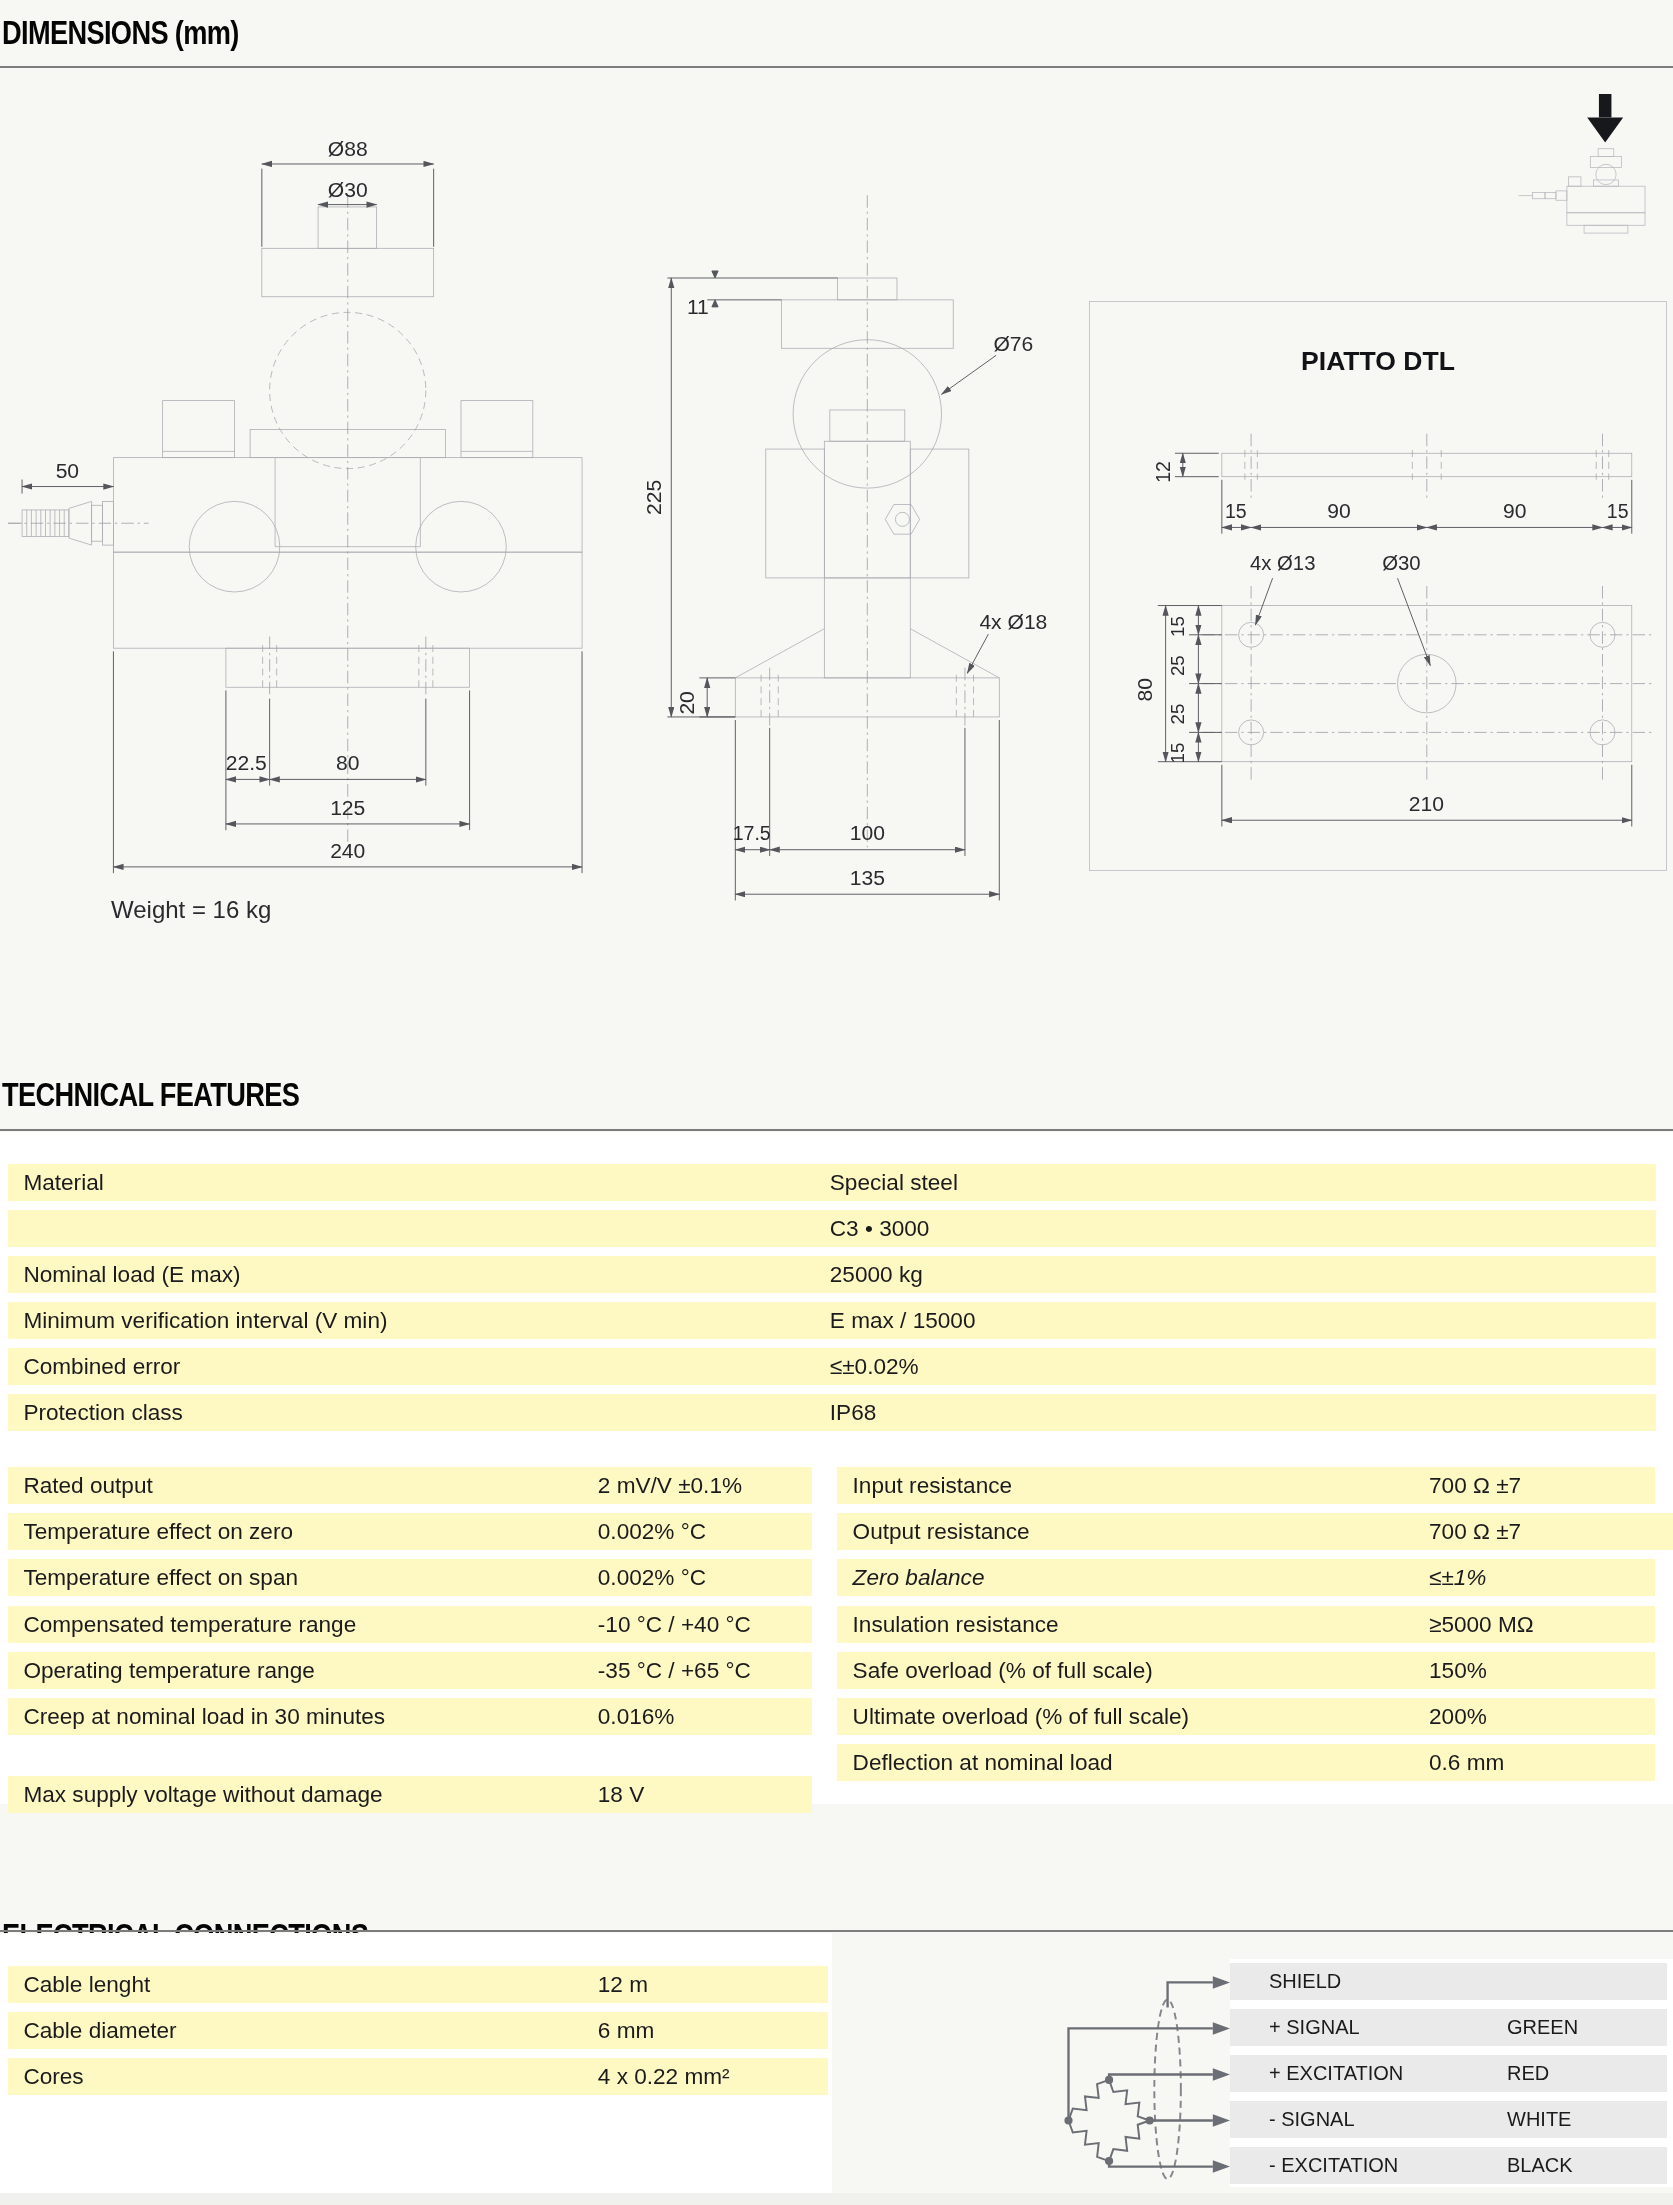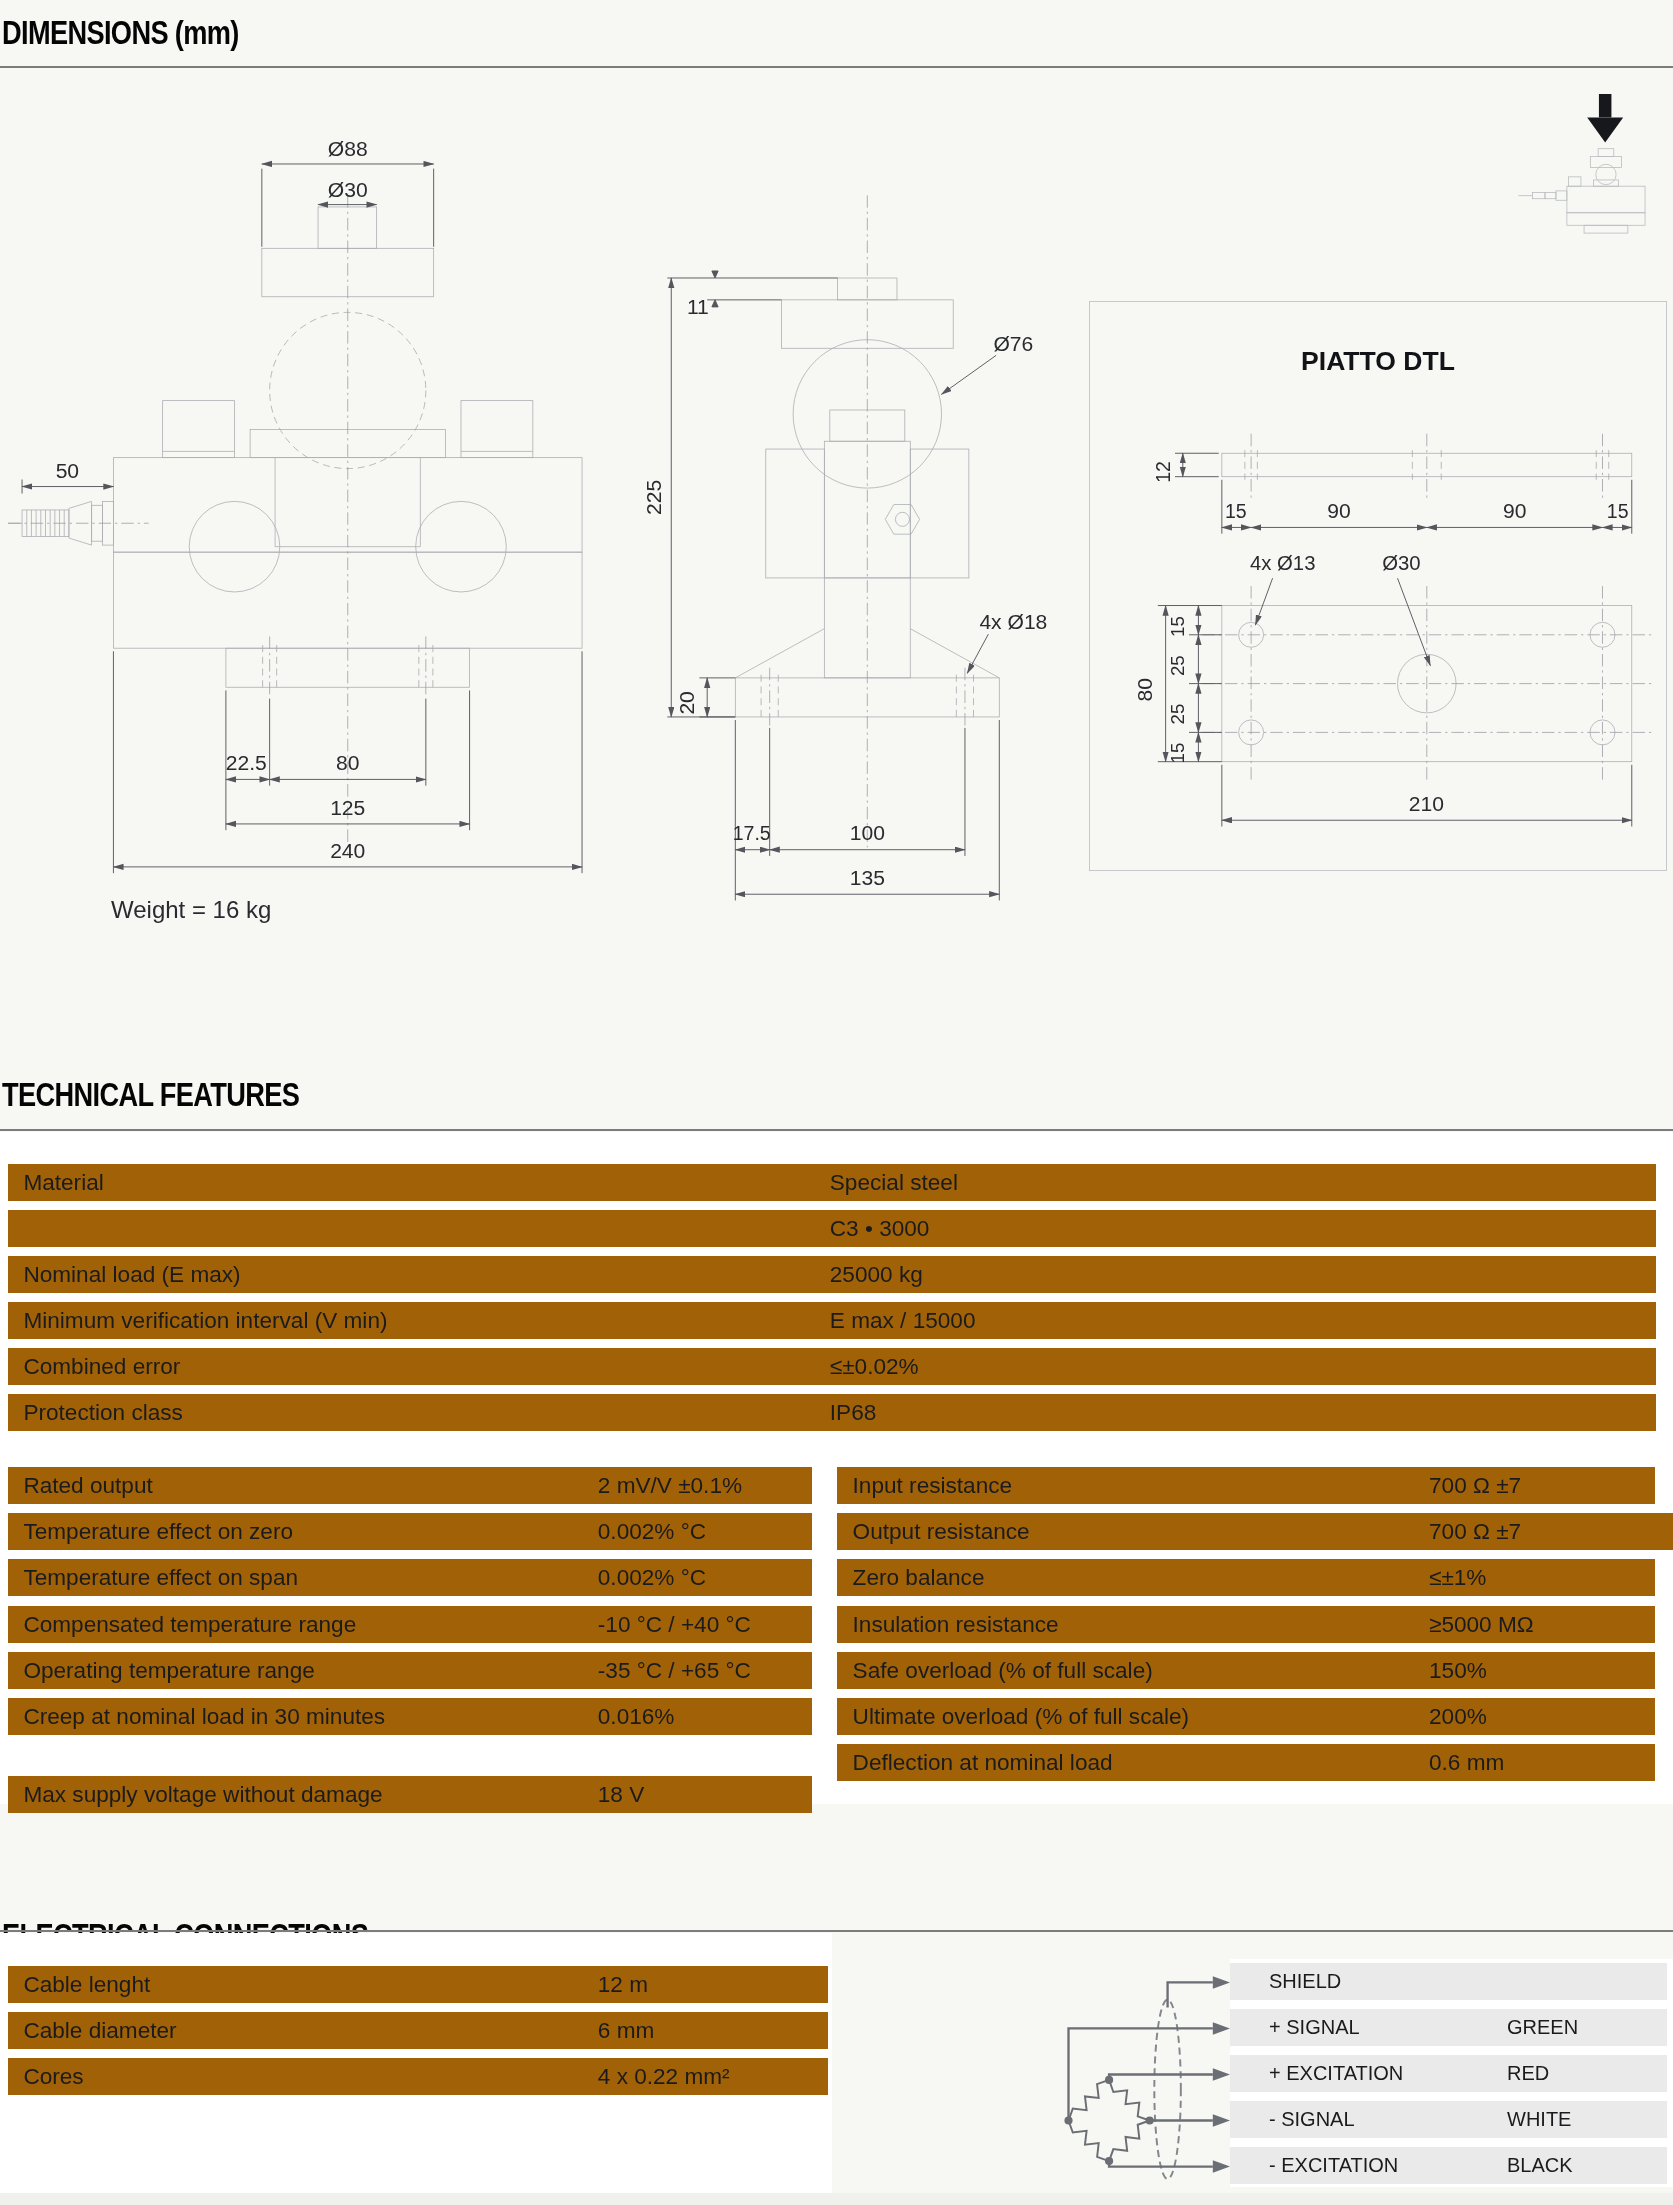--- a/index.html
+++ b/index.html
@@ -2,21 +2,21 @@
 <html style="font-size:12.5px"><head>
 <meta charset="utf-8">
 <style>
   html,body{margin:0;padding:0;}
   body{width:1673px;height:2205px;position:relative;background:#f7f7f4;
        font-family:"Liberation Sans", sans-serif;color:#1b1b1d;overflow:hidden;}
   .sec-title{position:absolute;left:1.6px;font-size:34px;font-weight:bold;color:#050505;white-space:nowrap;}
   .sec-title .cond{display:inline-block;transform:scaleX(0.80);transform-origin:0 50%;letter-spacing:-0.8px;}
   .rule{position:absolute;left:0;width:1673px;height:2.3px;background:#7c7c7c;}
   .panel{position:absolute;background:#ffffff;}
-  .row{position:absolute;height:37px;background:#a16207;}
+  .row{position:absolute;height:37px;background:#fef9c3;}
   .row .lbl{position:absolute;left:15.6px;top:0;line-height:37px;font-size:22.6px;white-space:nowrap;}
   .row .val{position:absolute;top:0;line-height:37px;font-size:22.6px;white-space:nowrap;}
   .t1 .val{left:822px;}
   .t2l .val{left:590px;}
   .t2r .val{left:592px;}
   .cab .val{left:590px;}
   .wir{background:#eaeaea;}
   .wir .lbl{left:39px;font-size:20px;}
   .wir .val{left:277px;font-size:20px;}
   .weight{position:absolute;left:111px;top:896px;font-size:24px;color:#2a2b2f;}
@@ -336,21 +336,21 @@
 </div>
 
 <div class="row t2r" style="left:837px;top:1467px;width:818px;">
   <span class="lbl">Input resistance</span>
   <span class="val">700 Ω ±7</span>
 </div>
 <div class="row t2r" style="left:837px;top:1513px;width:938px;">
   <span class="lbl">Output resistance</span>
   <span class="val">700 Ω ±7</span>
 </div>
-<div class="row t2r" style="left:837px;top:1559px;width:818px;">
+<div class="row t2r" style="left:837px;top:1559px;width:818px;font-style:italic;">
   <span class="lbl">Zero balance</span>
   <span class="val">≤±1%</span>
 </div>
 <div class="row t2r" style="left:837px;top:1606px;width:818px;">
   <span class="lbl">Insulation resistance</span>
   <span class="val">≥5000 MΩ</span>
 </div>
 <div class="row t2r" style="left:837px;top:1652px;width:818px;">
   <span class="lbl">Safe overload (% of full scale)</span>
   <span class="val">150%</span>

